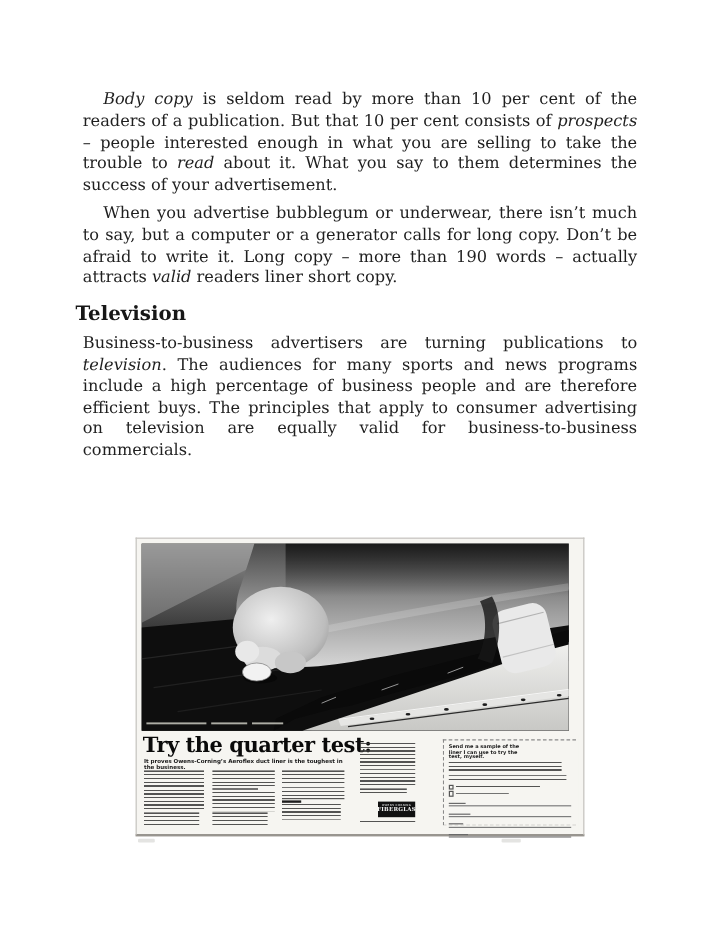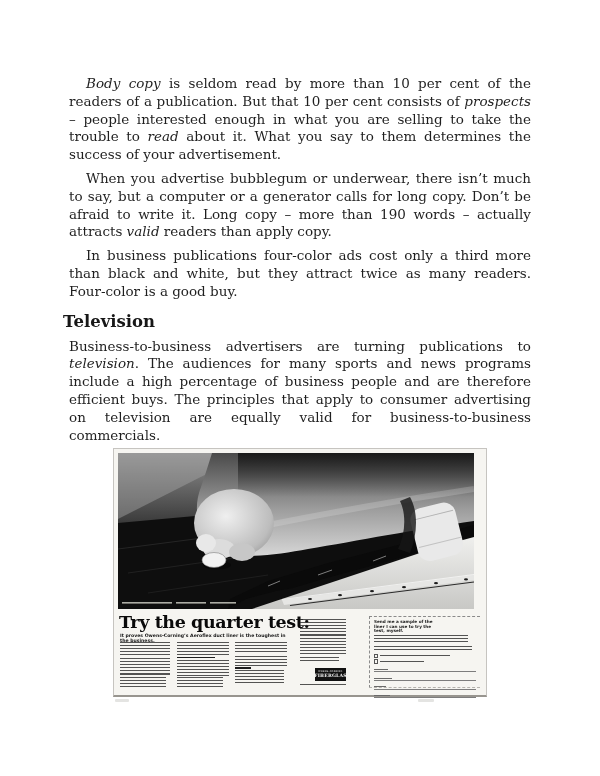--- a/index.html
+++ b/index.html
@@ -88,22 +88,21 @@
   .cb{width:2.4px;height:2.4px;border:0.5px solid #555;margin-right:1.5px;flex:none;}
   .rule{height:7.6px;border-bottom:0.8px solid #7d7d7d;position:relative;}
   .rule span{position:absolute;left:0;bottom:1.4px;height:1.1px;background:#6a6a6a;display:block;}
   .artifact{position:absolute;height:3px;background:#d9d9d6;border-radius:1px;opacity:.7;}
 </style>
 </head>
 <body>
 
 <div class="textblock">
   <p><i>Body copy</i><span> is seldom read by more than 10 per cent of the readers of a publication. But that 10 per cent consists of </span><i>prospects</i><span> – people interested enough in what you are selling to take the trouble to </span><i>read</i><span> about it. What you say to them determines the success of your advertisement.</span></p>
-  <p><span>When you advertise bubblegum or underwear, there isn’t much to say, but a computer or a generator calls for long copy. Don’t be afraid to write it. Long copy – more than 190 words – actually attracts </span><i>valid</i><span> readers than apply copy.</span></p>
-  <p><span>In business publications four-color ads cost only a third more than black and white, but they attract twice as many readers. Four-color is a good buy.</span></p>
+  <p><span>When you advertise bubblegum or underwear, there isn’t much to say, but a computer or a generator calls for long copy. Don’t be afraid to write it. Long copy – more than 190 words – actually attracts </span><i>valid</i><span> readers liner short copy.</span></p>
   <h2>Television</h2>
   <p class="flush"><span>Business-to-business advertisers are turning publications to </span><i>television</i><span>. The audiences for many sports and news programs include a high percentage of business people and are therefore efficient buys. The principles that apply to consumer advertising on television are equally valid for business-to-business commercials.</span></p>
 </div>
 
 <figure class="ad">
 
   <div class="photo">
     <svg width="356" height="156" viewBox="0 0 356 156">
       <defs>
         <linearGradient id="bgGrad" x1="0" y1="0" x2="0" y2="1">

